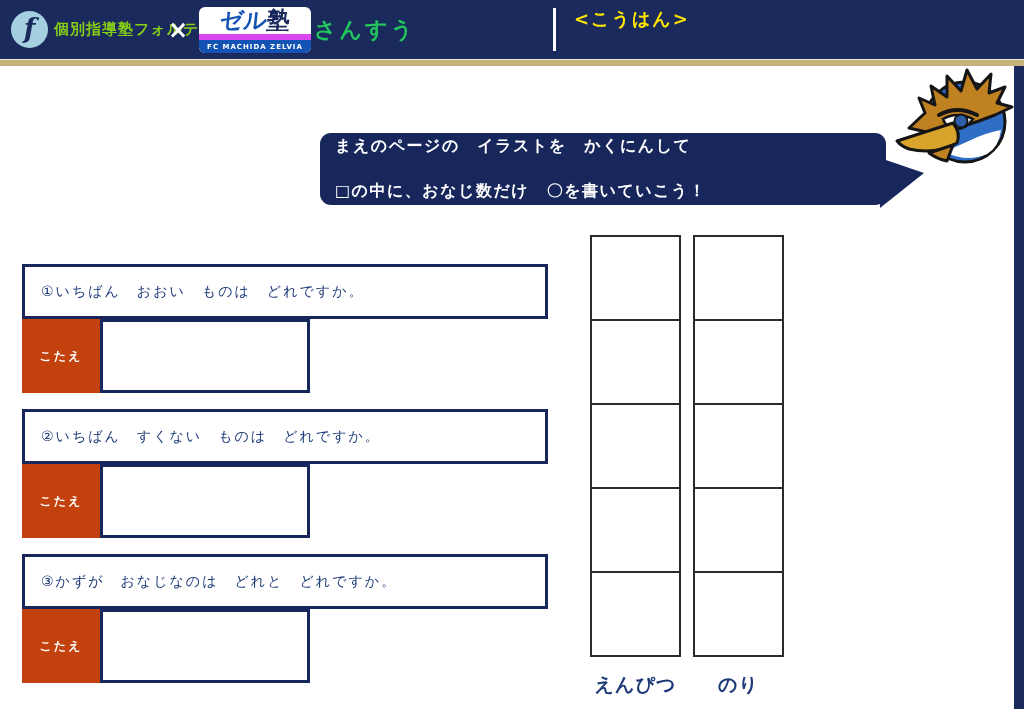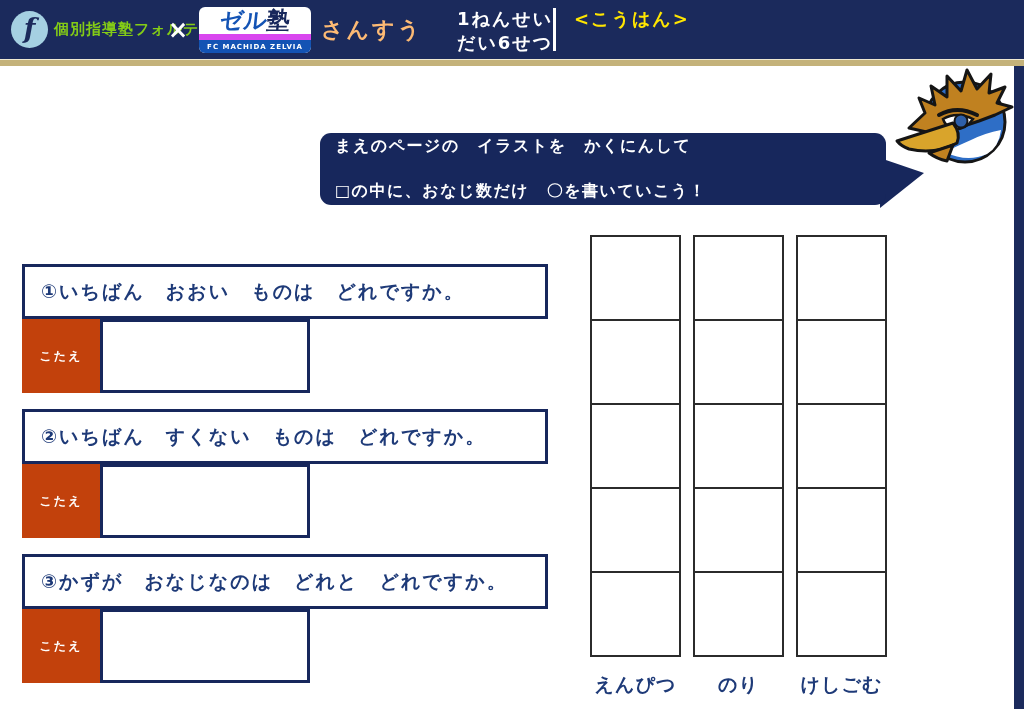--- a/index.html
+++ b/index.html
@@ -17,22 +17,22 @@
         color:#84cc16;font-size:15px;font-weight:bold;letter-spacing:1px;}
   .cross{position:absolute;left:168px;top:0;height:59px;display:flex;align-items:center;
         color:#ffffff;font-size:24px;font-weight:bold;}
   .zel-logo{position:absolute;left:199px;top:7px;width:112px;height:46px;background:#ffffff;
         border-radius:6px;overflow:hidden;display:flex;flex-direction:column;}
   .zel-main{flex:1;display:flex;align-items:center;justify-content:center;
         font-size:23px;font-weight:bold;color:#1353b4;transform:skewX(-6deg);letter-spacing:0px;line-height:1;}
   .zel-main .juku{color:#17275c;}
   .zel-band{height:13px;background:#1353b4;border-top:6px solid #d946ef;display:flex;align-items:center;justify-content:center;
         color:#ffffff;font-size:7px;font-weight:bold;letter-spacing:1px;white-space:nowrap;}
-  .subject{position:absolute;left:321px;top:0;height:59px;display:flex;align-items:center;
-        color:#fdba74;font-size:22px;font-weight:bold;letter-spacing:3px;}
+  .subject{position:absolute;left:314px;top:0;height:59px;display:flex;align-items:center;
+        color:#22c55e;font-size:22px;font-weight:bold;letter-spacing:3px;}
   .unit-block{position:absolute;left:457px;top:7px;color:#ffffff;font-size:18px;font-weight:bold;
         line-height:24px;letter-spacing:2px;}
   .hdr-divider{position:absolute;left:553px;top:8px;width:3px;height:43px;background:#ffffff;}
   .lesson-block{position:absolute;left:567px;top:7px;font-size:18px;font-weight:bold;line-height:24px;letter-spacing:2px;}
   .lesson-line1{color:#ffffff;}
   .lesson-line2{color:#ffe600;padding-left:7px;}
 
   
   .right-strip{position:absolute;left:1014px;top:66px;width:10px;height:643px;background:#1b2a5c;}
 
@@ -43,21 +43,21 @@
   .bubble{position:absolute;left:320px;top:133px;width:566px;height:72px;background:#17275c;border-radius:11px;
         color:#ffffff;font-weight:bold;font-size:16px;letter-spacing:1.5px;
         display:flex;flex-direction:column;justify-content:center;gap:24px;padding-left:15px;box-sizing:border-box;}
   .bubble-tail{position:absolute;left:880px;top:158px;width:44px;height:50px;background:#17275c;
         clip-path:polygon(0 0,100% 30%,0 100%);}
 
   
   .question-block{position:absolute;left:22px;width:526px;}
   .q-box{height:55px;background:#ffffff;border:3px solid #17275c;box-sizing:border-box;
         display:flex;align-items:center;padding-left:16px;}
-  .q-text{color:#1e3a78;font-size:19px;font-weight:bold;letter-spacing:2px;}
+  .q-text{color:#1e3a78;font-size:14px;font-weight:normal;letter-spacing:2px;}
   .answer-row{display:flex;height:74px;}
   .answer-label{width:78px;background:#c2410c;color:#ffffff;font-size:12px;font-weight:bold;letter-spacing:2px;
         display:flex;align-items:center;justify-content:center;flex:none;}
   .answer-box{width:210px;background:#ffffff;border:3px solid #17275c;box-sizing:border-box;flex:none;}
 
   
   .tally-grid{position:absolute;left:590px;top:235px;display:flex;gap:12px;align-items:center;}
   .tally-col{width:91px;display:flex;flex-direction:column;}
   .tally-cell{width:91px;height:86px;background:#ffffff;border:2px solid #2b2b2b;box-sizing:border-box;}
   .tally-cell + .tally-cell{margin-top:-2px;}
@@ -75,24 +75,20 @@
     <div class="forte-label">個別指導塾フォルテ</div>
     <div class="cross">×</div>
     <div class="zel-logo">
       <div class="zel-main">
         <span>ゼル</span>
           <span class="juku">塾</span>
       </div>
       <div class="zel-band">FC MACHIDA ZELVIA</div>
     </div>
     <div class="subject">さんすう</div>
-    <div class="unit-block">
-      <div>1ねんせい</div>
-      <div>だい6せつ</div>
-    </div>
     <div class="hdr-divider"></div>
     <div class="lesson-block">
       <div class="lesson-line2">&lt;こうはん&gt;</div>
     </div>
   </div>
   <div class="gold-rule"></div>
 
   <div class="right-strip"></div>
 
   <div class="bubble-tail"></div>
@@ -155,23 +151,15 @@
         <div class="tally-label">えんぴつ</div>
       </div>
       <div class="tally-col">
         <div class="tally-cell"></div>
         <div class="tally-cell"></div>
         <div class="tally-cell"></div>
         <div class="tally-cell"></div>
         <div class="tally-cell"></div>
         <div class="tally-label">のり</div>
       </div>
-      <div class="tally-col">
-        <div class="tally-cell"></div>
-        <div class="tally-cell"></div>
-        <div class="tally-cell"></div>
-        <div class="tally-cell"></div>
-        <div class="tally-cell"></div>
-        <div class="tally-label">けしごむ</div>
-      </div>
     </div>
 
 </div>
 
 </body></html>

